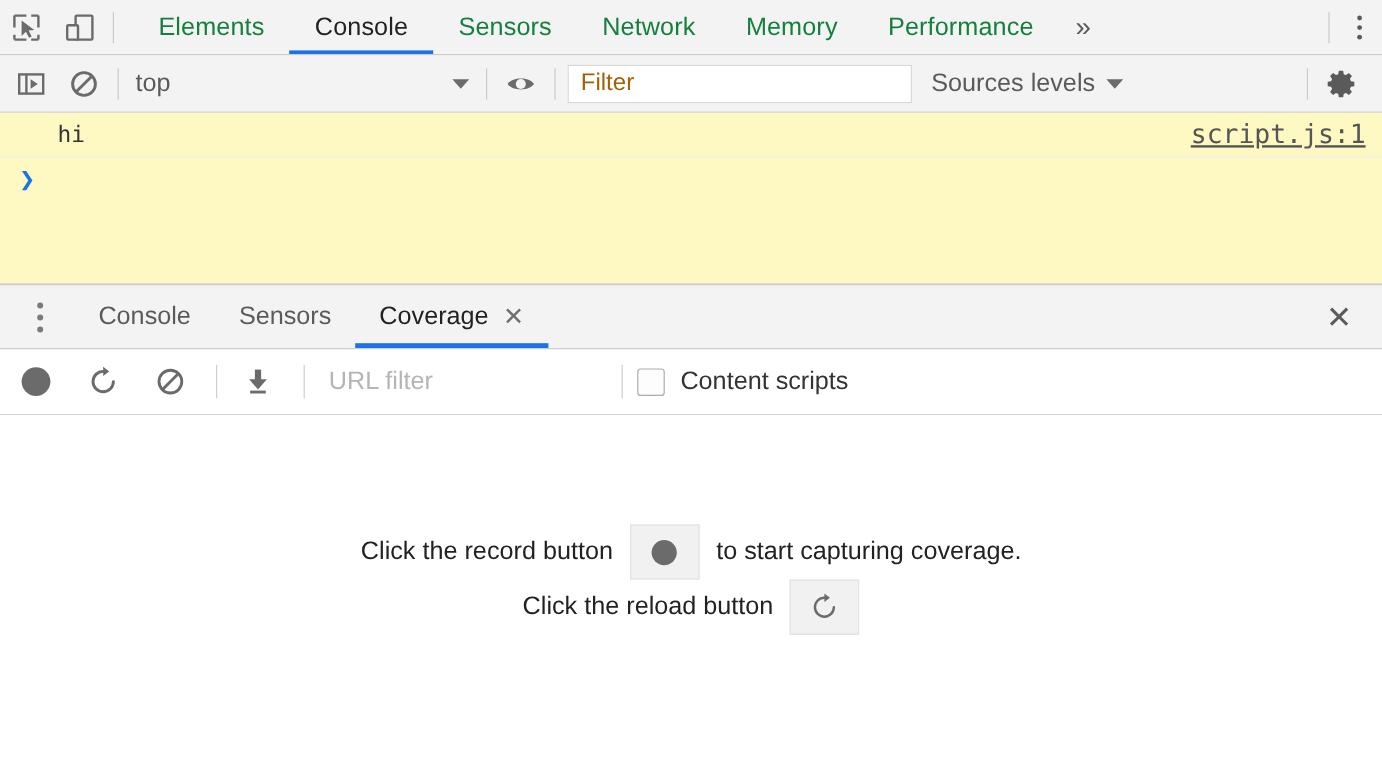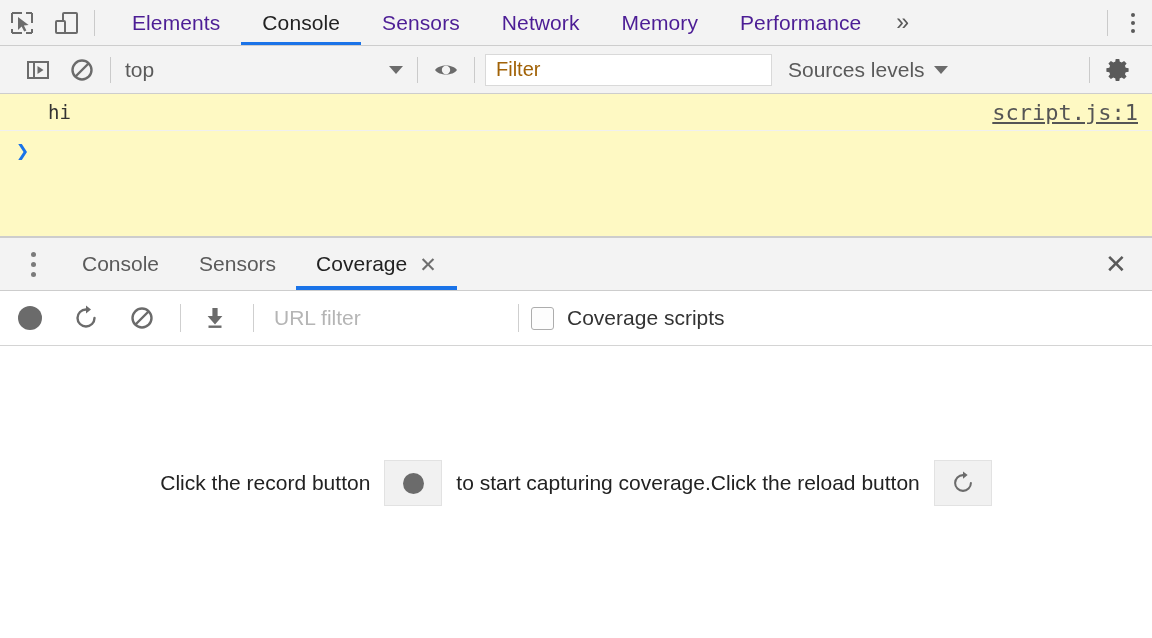--- a/index.html
+++ b/index.html
@@ -49,21 +49,21 @@
     display: flex;
     align-items: stretch;
     height: 45px;
     margin-left: 10px;
   }
   .main-tab {
     padding: 0 21px;
     display: flex;
     align-items: center;
     font-size: 21px;
-    color: #4c1d95;
+    color: #15803d;
     position: relative;
     letter-spacing: 0.1px;
   }
   .main-tab.active {
     color: #222222;
   }
   .main-tab.active::after {
     content: "";
     position: absolute;
     left: 0;
@@ -104,21 +104,21 @@
   }
 
   
   .console-toolbar {
     height: 47px;
     min-height: 47px;
     background: #f3f3f3;
     border-bottom: 1px solid #cdcdcd;
     display: flex;
     align-items: center;
-    padding-left: 16px;
+    padding-left: 4px;
   }
   .ctx-select {
     display: flex;
     align-items: center;
     width: 278px;
     height: 30px;
     padding: 0 8px;
     font-size: 21px;
     color: #5a5a5a;
   }
@@ -312,21 +312,21 @@
     border: 1px solid #adadad;
     border-radius: 3px;
     background: #fdfdfd;
   }
 
   
   .coverage-body {
     flex: 1 1 auto;
     background: #ffffff;
     display: flex;
-    flex-direction: row;
+    flex-direction: column;
     align-items: center;
     justify-content: center;
     padding-bottom: 18px;
   }
   .cov-hint {
     display: flex;
     align-items: center;
     font-size: 21px;
     color: #222222;
     gap: 0;
@@ -521,21 +521,21 @@
           <rect x="10.4" y="3" width="5.2" height="9" fill="#6b6b6b"></rect>
           <path d="M5.6 11 L20.4 11 L13 19.6 Z" fill="#6b6b6b"></path>
           <rect x="6.5" y="20.5" width="13" height="2.4" fill="#6b6b6b"></rect>
         </svg>
       </div>
       <div class="cov-sep"></div>
       <div class="url-filter">URL filter</div>
       <div class="cov-sep"></div>
       <div class="content-scripts">
         <span class="checkbox"></span>
-        <span>Coverage scripts</span>
+        <span>Content scripts</span>
       </div>
     </div>
 
     <div class="coverage-body">
 
       <div class="cov-hint">
         <span class="t1">Click the record button</span>
         <span class="inline-btn">
           <span class="dot-record small"></span>
         </span>

